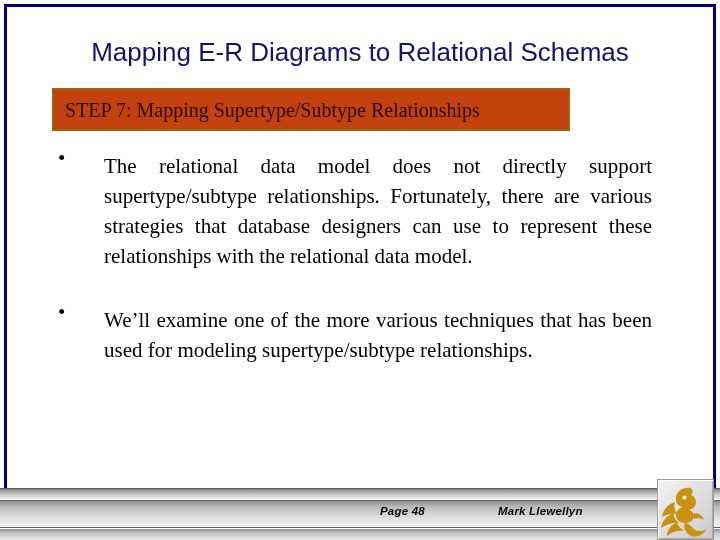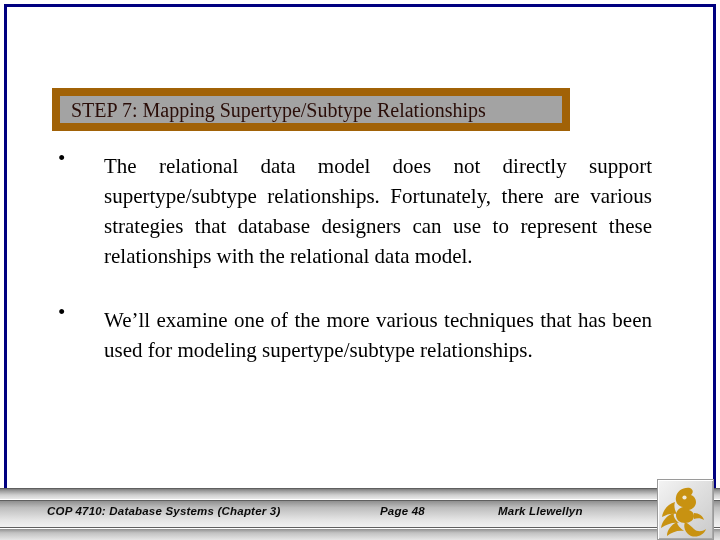--- a/index.html
+++ b/index.html
@@ -50,22 +50,22 @@
     white-space: nowrap;
   }
 
   
   .step-banner {
     position: absolute;
     left: 52px; top: 88px;
     width: 518px;
     height: 43px;
     box-sizing: border-box;
-    background: #a3a3a3;
-    border: 8px solid #a16207;
+    background: #c2410c;
+    border: 2px solid #a16207;
     display: flex;
     align-items: center;
   }
   .step-banner-text {
     padding-left: 11px;
     font-family: "Liberation Serif", "DejaVu Serif", serif;
     font-size: 20px;
     line-height: 22px;
     color: #2a0d08;
     white-space: nowrap;
@@ -163,20 +163,21 @@
 </style>
 </head>
 <body>
 
 <div id="slide">
 
   <div class="frame-top"></div>
   <div class="frame-left"></div>
   <div class="frame-right"></div>
 
+  <div class="slide-title">Mapping E-R Diagrams to Relational Schemas</div>
 
   <div class="step-banner">
     <div class="step-banner-text">STEP 7:  Mapping Supertype/Subtype Relationships</div>
   </div>
 
   <div class="bullet-list">
 
     <div class="bullet-row">
       <div class="bullet-marker">•</div>
       <div class="bullet-text">The relational data model does not directly support supertype/subtype relationships. Fortunately, there are various strategies that database designers can use to represent these relationships with the relational data model.</div>
@@ -186,21 +187,20 @@
       <div class="bullet-marker">•</div>
       <div class="bullet-text">We’ll examine one of the more various techniques that has been used for modeling supertype/subtype relationships.</div>
     </div>
 
   </div>
 
   <div class="footer-bar-thin-top"></div>
   <div class="footer-bar-main"></div>
   <div class="footer-bar-thin-bottom"></div>
 
-  <div class="footer-text footer-course">COP 4710: Database Systems  (Chapter 3)</div>
   <div class="footer-text footer-page">Page 48</div>
   <div class="footer-text footer-author">Mark Llewellyn</div>
 
   <div class="logo-plate">
     <svg width="53" height="57" viewBox="0 0 53 57" xmlns="http://www.w3.org/2000/svg">
       <g fill="#C89211">
 
         <path d="M31 6 C24 5 18 9 17 15 C16 20 19 24 24 25 C20 26 17 29 17 33
                  C17 38 21 41 26 41 C31 41 35 38 35 34 C35 31 33 29 30 28
                  C34 27 37 24 37 20 C37 17 35 14 32 13 C34 11 35 8 31 6 Z"></path>

